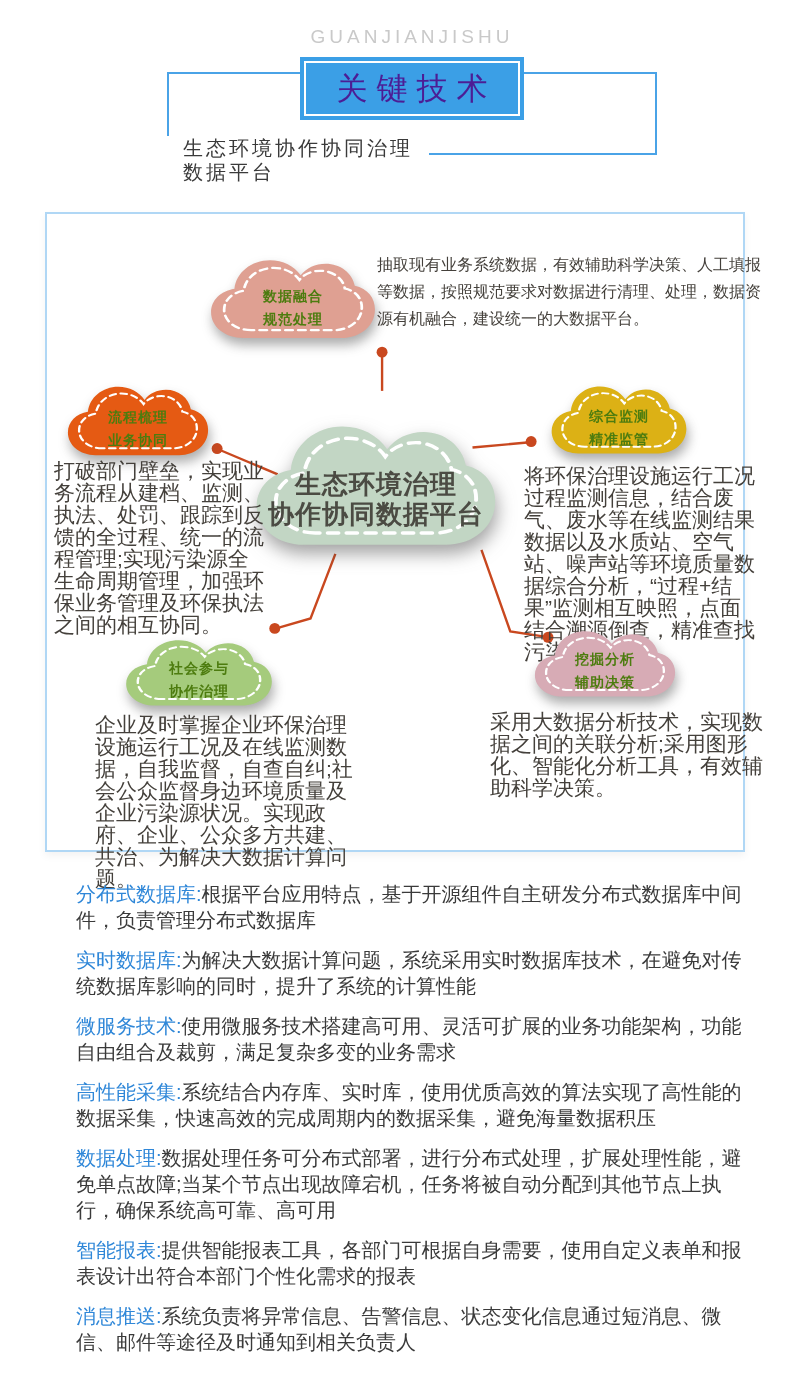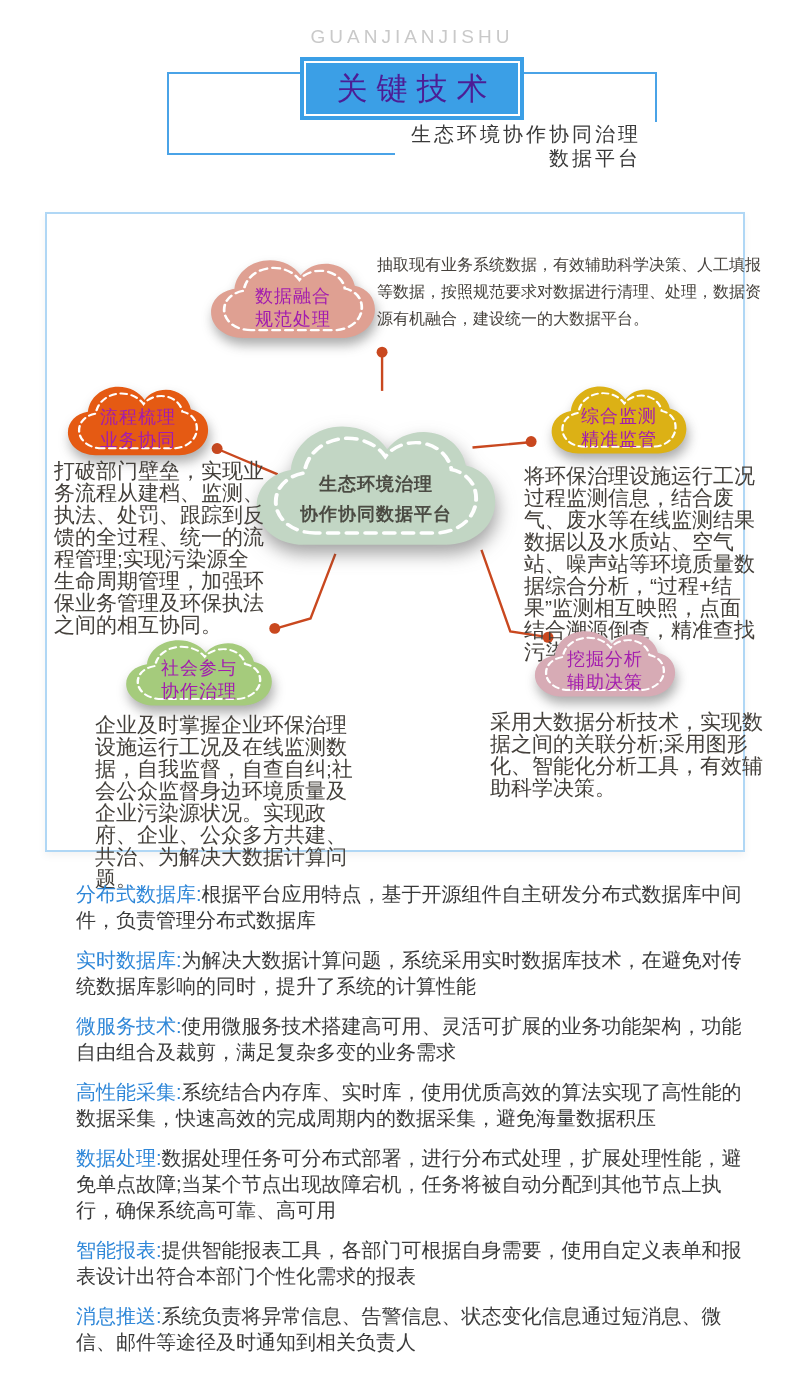--- a/index.html
+++ b/index.html
@@ -25,21 +25,21 @@
     background:var(--accent_blue,#3b9fe6); z-index:2;
   }
   .banner-inner {
     position:absolute; inset:4px; border:2px solid #ffffff;
     display:flex; align-items:center; justify-content:center;
   }
   .banner-inner span {
     color:#4c1d95; font-size:31px; letter-spacing:9px; text-indent:9px; font-weight:500;
   }
   .subtitle {
-    position:absolute; top:122px; left:0; width:100%; text-align:right; z-index:2;
+    position:absolute; top:136px; left:0; width:100%; text-align:left; z-index:2;
   }
   .subtitle-bg {
     display:inline-block; background:#ffffff; padding:0 16px;
     font-size:20px; line-height:24px; letter-spacing:3px; color:#3a3a3a;
   }
   
   .card {
     position:absolute; left:45px; top:212px; width:700px; height:640px;
     background:#ffffff; border:2px solid var(--card_border,#b0d7f5);
     box-shadow:0 4px 8px rgba(0,0,0,.05);
@@ -47,32 +47,32 @@
   .connectors { position:absolute; inset:0; width:100%; height:100%; pointer-events:none; }
   .connectors polyline, .connectors line { stroke:var(--connector,#c9481f); stroke-width:2.4; fill:none; }
   .connectors circle { fill:var(--connector,#c9481f); }
   
   .cloud { position:absolute; }
   .cloud svg.shape { width:100%; height:100%; display:block;
     filter:drop-shadow(2px 7px 6px rgba(70,70,70,.45)); }
   .cloud .label {
     position:absolute; left:0; right:0; top:26%; bottom:6%;
     display:flex; flex-direction:column; align-items:center; justify-content:center;
-    text-align:center; color:#a21caf; font-size:18px; line-height:23px;
-    letter-spacing:1px; font-weight:400;
+    text-align:center; color:#4d7c0f; font-size:14px; line-height:23px;
+    letter-spacing:1px; font-weight:700;
   }
   .cloud-top     { left:156px; top:34px;  width:180px; height:100px; }
   .cloud-left    { left:14px;  top:162px; width:154px; height:88px; }
   .cloud-right   { left:498px; top:162px; width:148px; height:86px; }
   .cloud-bleft   { left:72px;  top:416px; width:160px; height:84px; }
   .cloud-bright  { left:481px; top:407px; width:154px; height:84px; }
   .cloud-center  { left:198px; top:194px; width:262px; height:152px; }
   .cloud-center svg.shape { filter:drop-shadow(2px 9px 9px rgba(70,70,70,.5)); }
   .cloud-center .label {
-    color:var(--center_text,#4b4b43); font-size:18px; line-height:30px;
+    color:var(--center_text,#4b4b43); font-size:26px; line-height:30px;
     font-weight:600; letter-spacing:1px;
   }
   
   .desc { position:absolute; color:var(--desc_text,#44403b); font-size:21px; line-height:22px; text-align:left; }
   .desc-top    { left:330px; top:37px;  width:392px; font-size:16px; line-height:27px; }
   .desc-left   { left:7px;   top:246px; width:212px; }
   .desc-right  { left:477px; top:251px; width:232px; }
   .desc-bleft  { left:48px;  top:500px; width:264px; }
   .desc-bright { left:443px; top:497px; width:274px; }
   

